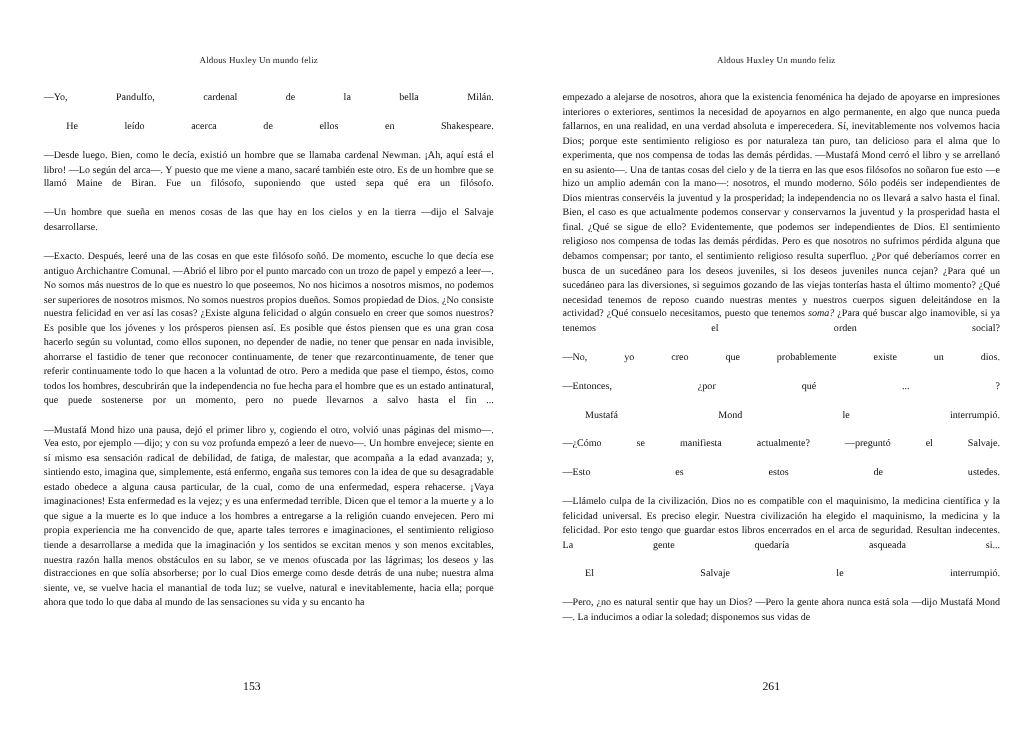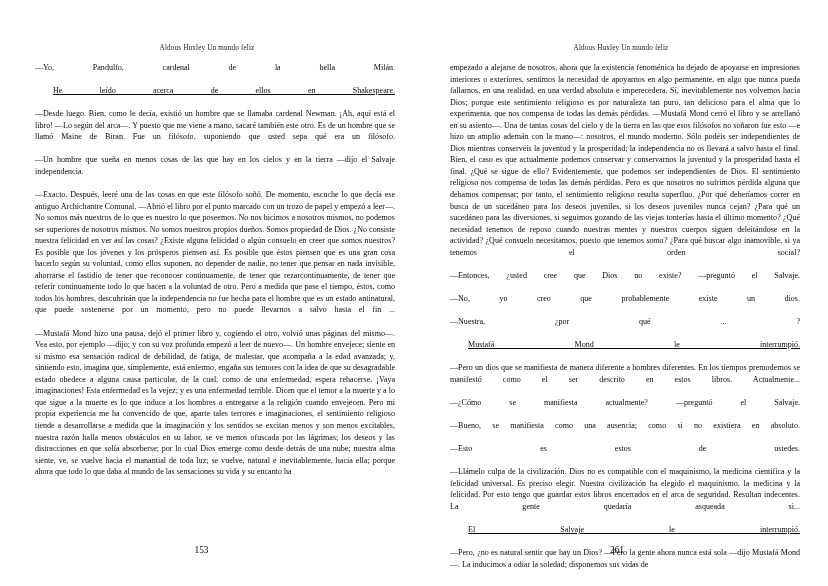--- a/index.html
+++ b/index.html
@@ -29,21 +29,21 @@
   .page-header {
     text-align: center;
     font-size: 7.2px;
     letter-spacing: 0.15px;
     color: #1a1a1a;
     margin-top: 44px;
     height: 10px;
     font-family: "Liberation Serif", "DejaVu Serif", serif;
   }
   .page-body {
-    margin-top: 8px;
+    margin-top: 18px;
     font-size: 8.05px;
     line-height: 11.55px;
     text-align: justify;
     text-justify: inter-word;
     color: #0a0a0a;
     hyphens: none;
   }
   .page-left .page-body {
     padding-left: 35px;
     padding-right: 19px;
@@ -51,21 +51,20 @@
   .page-right .page-body {
     padding-left: 36px;
     padding-right: 28px;
   }
   .page-body p {
     margin: 0;
     text-indent: 0;
   }
   .page-body p.indent {
     text-indent: 18px;
-    text-decoration: underline;
   }
   .page-body p.flush {
     text-align: justify;
   }
   
   .page-body p::after {
     content: "";
     display: inline-block;
     width: 100%;
   }
@@ -93,38 +92,35 @@
 <body>
 
 <div class="spread">
 
   <div class="page page-left">
     <div class="page-header">Aldous Huxley Un mundo feliz</div>
     <div class="page-body">
       <p class="flush">—Yo, Pandulfo, cardenal de la bella Milán.</p>
       <p class="indent">He leído acerca de ellos en Shakespeare.</p>
       <p class="flush">—Desde luego. Bien, como le decía, existió un hombre que se llamaba cardenal Newman. ¡Ah, aquí está el libro! —Lo según del arca—. Y puesto que me viene a mano, sacaré también este otro. Es de un hombre que se llamó Maine de Biran. Fue un filósofo, suponiendo que usted sepa qué era un filósofo.</p>
-      <p class="flush">—Un hombre que sueña en menos cosas de las que hay en los cielos y en la tierra —dijo el Salvaje independencia.</p>
+      <p class="flush">—Un hombre que sueña en menos cosas de las que hay en los cielos y en la tierra —dijo el Salvaje desarrollarse.</p>
       <p class="flush">—Exacto. Después, leeré una de las cosas en que este filósofo soñó. De momento, escuche lo que decía ese antiguo Archichantre Comunal. —Abrió el libro por el punto marcado con un trozo de papel y empezó a leer—. No somos más nuestros de lo que es nuestro lo que poseemos. No nos hicimos a nosotros mismos, no podemos ser superiores de nosotros mismos. No somos nuestros propios dueños. Somos propiedad de Dios. ¿No consiste nuestra felicidad en ver así las cosas? ¿Existe alguna felicidad o algún consuelo en creer que somos nuestros? Es posible que los jóvenes y los prósperos piensen así. Es posible que éstos piensen que es una gran cosa hacerlo según su voluntad, como ellos suponen, no depender de nadie, no tener que pensar en nada invisible, ahorrarse el fastidio de tener que reconocer continuamente, de tener que rezarcontinuamente, de tener que referir continuamente todo lo que hacen a la voluntad de otro. Pero a medida que pase el tiempo, éstos, como todos los hombres, descubrirán que la independencia no fue hecha para el hombre que es un estado antinatural, que puede sostenerse por un momento, pero no puede llevarnos a salvo hasta el fin ...</p>
       <p class="flush no-stretch">—Mustafá Mond hizo una pausa, dejó el primer libro y, cogiendo el otro, volvió unas páginas del mismo—. Vea esto, por ejemplo —dijo; y con su voz profunda empezó a leer de nuevo—. Un hombre envejece; siente en sí mismo esa sensación radical de debilidad, de fatiga, de malestar, que acompaña a la edad avanzada; y, sintiendo esto, imagina que, simplemente, está enfermo, engaña sus temores con la idea de que su desagradable estado obedece a alguna causa particular, de la cual, como de una enfermedad, espera rehacerse. ¡Vaya imaginaciones! Esta enfermedad es la vejez; y es una enfermedad terrible. Dicen que el temor a la muerte y a lo que sigue a la muerte es lo que induce a los hombres a entregarse a la religión cuando envejecen. Pero mi propia experiencia me ha convencido de que, aparte tales terrores e imaginaciones, el sentimiento religioso tiende a desarrollarse a medida que la imaginación y los sentidos se excitan menos y son menos excitables, nuestra razón halla menos obstáculos en su labor, se ve menos ofuscada por las lágrimas; los deseos y las distracciones en que solía absorberse; por lo cual Dios emerge como desde detrás de una nube; nuestra alma siente, ve, se vuelve hacia el manantial de toda luz; se vuelve, natural e inevitablemente, hacia ella; porque ahora que todo lo que daba al mundo de las sensaciones su vida y su encanto ha</p>
     </div>
     <div class="page-number">153</div>
   </div>
 
   <div class="page page-right">
     <div class="page-header">Aldous Huxley Un mundo feliz</div>
     <div class="page-body">
       <p class="flush"><span>empezado a alejarse de nosotros, ahora que la existencia fenoménica ha dejado de apoyarse en impresiones interiores o exteriores, sentimos la necesidad de apoyarnos en algo permanente, en algo que nunca pueda fallarnos, en una realidad, en una verdad absoluta e imperecedera. Sí, inevitablemente nos volvemos hacia Dios; porque este sentimiento religioso es por naturaleza tan puro, tan delicioso para el alma que lo experimenta, que nos compensa de todas las demás pérdidas. —Mustafá Mond cerró el libro y se arrellanó en su asiento—. Una de tantas cosas del cielo y de la tierra en las que esos filósofos no soñaron fue esto —e hizo un amplio ademán con la mano—: nosotros, el mundo moderno. Sólo podéis ser independientes de Dios mientras conservéis la juventud y la prosperidad; la independencia no os llevará a salvo hasta el final. Bien, el caso es que actualmente podemos conservar y conservarnos la juventud y la prosperidad hasta el final. ¿Qué se sigue de ello? Evidentemente, que podemos ser independientes de Dios. El sentimiento religioso nos compensa de todas las demás pérdidas. Pero es que nosotros no sufrimos pérdida alguna que debamos compensar; por tanto, el sentimiento religioso resulta superfluo. ¿Por qué deberíamos correr en busca de un sucedáneo para los deseos juveniles, si los deseos juveniles nunca cejan? ¿Para qué un sucedáneo para las diversiones, si seguimos gozando de las viejas tonterías hasta el último momento? ¿Qué necesidad tenemos de reposo cuando nuestras mentes y nuestros cuerpos siguen deleitándose en la actividad? ¿Qué consuelo necesitamos, puesto que tenemos </span><i>soma?</i><span> ¿Para qué buscar algo inamovible, si ya tenemos el orden social?</span></p>
-      <p class="flush">—Entonces, ¿usted cree que Dios no existe? —preguntó el Salvaje.</p>
       <p class="flush">—No, yo creo que probablemente existe un dios.</p>
-      <p class="flush">—Nuestra, ¿por qué ... ?</p>
+      <p class="flush">—Entonces, ¿por qué ... ?</p>
       <p class="indent">Mustafá Mond le interrumpió.</p>
-      <p class="flush">—Pero un dios que se manifiesta de manera diferente a hombres diferentes. En los tiempos premodernos se manifestó como el ser descrito en estos libros. Actualmente...</p>
       <p class="flush">—¿Cómo se manifiesta actualmente? —preguntó el Salvaje.</p>
-      <p class="flush">—Bueno, se manifiesta como una ausencia; como si no existiera en absoluto.</p>
       <p class="flush">—Esto es estos de ustedes.</p>
       <p class="flush">—Llámelo culpa de la civilización. Dios no es compatible con el maquinismo, la medicina científica y la felicidad universal. Es preciso elegir. Nuestra civilización ha elegido el maquinismo, la medicina y la felicidad. Por esto tengo que guardar estos libros encerrados en el arca de seguridad. Resultan indecentes. La gente quedaría asqueada si...</p>
       <p class="indent">El Salvaje le interrumpió.</p>
       <p class="flush no-stretch">—Pero, ¿no es natural sentir que hay un Dios? —Pero la gente ahora nunca está sola —dijo Mustafá Mond—. La inducimos a odiar la soledad; disponemos sus vidas de</p>
     </div>
     <div class="page-number">261</div>
   </div>
 
 </div>
 

